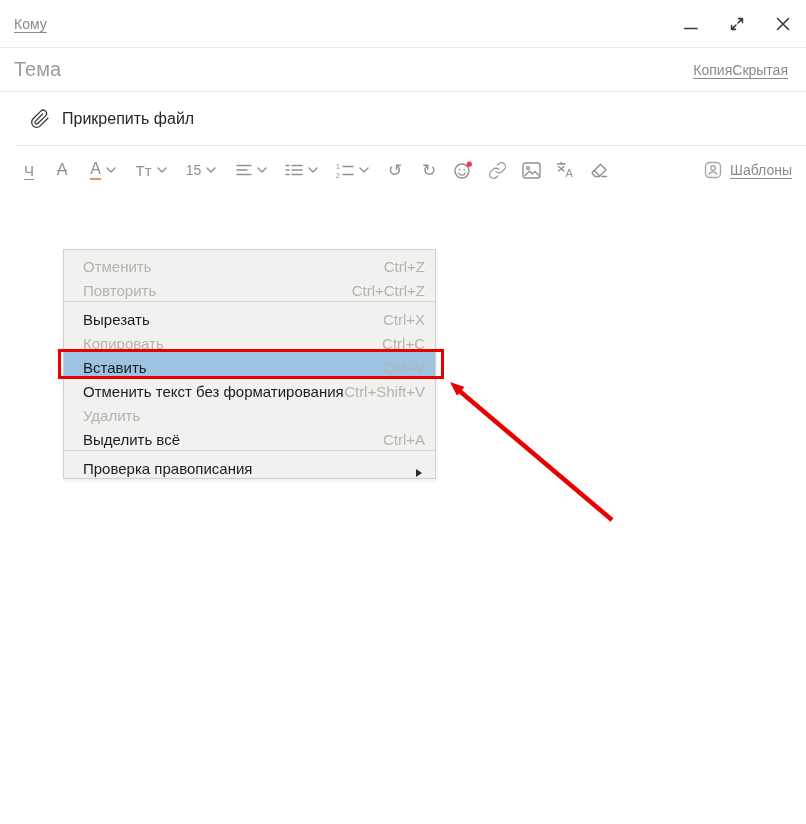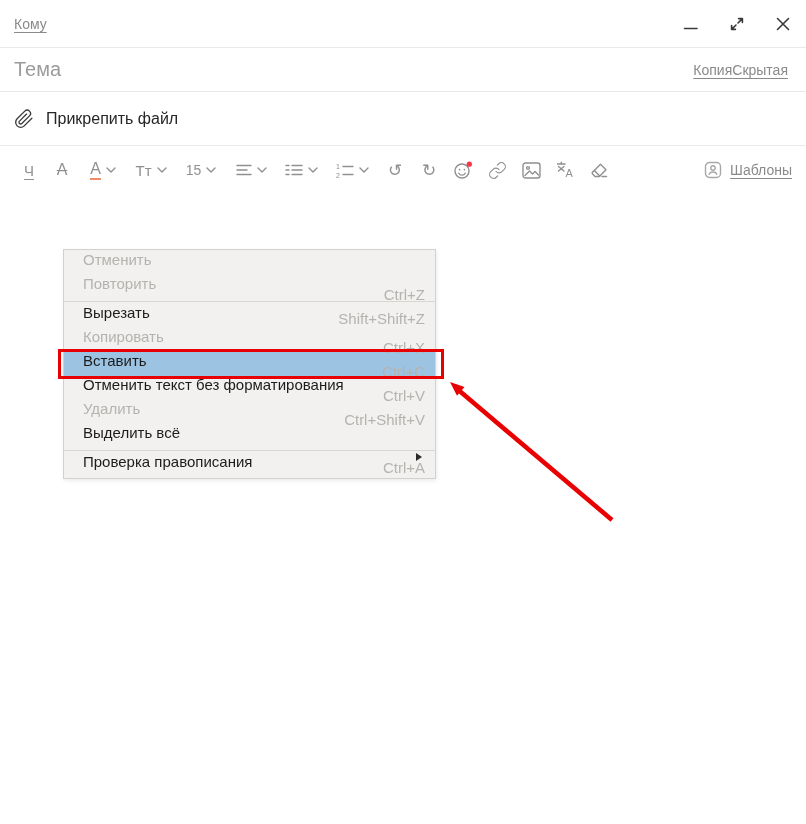--- a/index.html
+++ b/index.html
@@ -16,21 +16,21 @@
   *{box-sizing:border-box;margin:0;padding:0;}
   html,body{width:806px;height:824px;}
   body{
     font-family:"Liberation Sans","DejaVu Sans",sans-serif;
     background:#fff;color:var(--text-dark);
     position:relative;overflow:hidden;
   }
   .row{display:flex;align-items:center;border-bottom:1px solid var(--divider);}
   .row-to{height:48px;padding:0 14px;}
   .row-subject{height:44px;padding:0 16px 0 14px;}
-  .row-attach{height:54px;padding:0 14px;}
+  .row-attach{height:54px;padding:0 14px;margin-left:16px;}
   .row-toolbar{height:48px;padding:0 14px;border-bottom:none;display:flex;align-items:center;}
   .spacer{flex:1;}
   .link{color:var(--link-gray);font-size:14px;text-decoration:underline;text-underline-offset:3px;cursor:pointer;}
   .placeholder{color:#9b9b9b;font-size:20px;}
   .win-controls{display:flex;align-items:center;gap:28px;}
   .win-btn{width:18px;height:18px;display:flex;align-items:center;justify-content:center;cursor:pointer;}
   .attach-label{font-size:16px;color:var(--text-dark);margin-left:12px;cursor:pointer;}
   .cc-links{display:flex;margin-right:2px;}
 
   
@@ -44,22 +44,22 @@
   .arrow-glyph{font-family:"DejaVu Sans",sans-serif;font-size:17px;color:var(--toolbar-gray);line-height:1;}
   .templates{display:flex;align-items:center;gap:8px;cursor:pointer;}
 
   
   .menu{
     position:absolute;left:63px;top:249px;width:373px;
     background:var(--menu-bg);border:1px solid var(--menu-border);
     padding:1px 0;box-shadow:1px 2px 4px rgba(0,0,0,0.08);
     font-size:15px;z-index:10;
   }
-  .mi{height:24px;display:flex;align-items:flex-start;justify-content:space-between;
-      padding:0 10px 0 19px;color:#1c1c1c;cursor:default;}
+  .mi{height:24px;display:flex;align-items:flex-end;justify-content:space-between;
+      padding:12px 10px 0 19px;color:#1c1c1c;cursor:default;}
   .mi .sc{color:var(--disabled-gray);margin-top:35px;}
   .mi.disabled{color:var(--disabled-gray);}
   .mi.highlight{background:var(--highlight-blue);}
   .menu .sep{height:1px;background:#d8d6d3;margin:2px 0;}
   .submenu-arrow{width:0;height:0;border-top:4px solid transparent;border-bottom:4px solid transparent;
       border-left:6px solid #2b2b2b;margin-right:3px;}
 
   
   .red-rect{
     position:absolute;left:58px;top:349px;width:386px;height:30px;
@@ -219,21 +219,21 @@
 
 <div style="height:580px;"></div>
 
 <div class="menu">
   <div class="mi disabled">
     <span>Отменить</span>
     <span class="sc">Ctrl+Z</span>
   </div>
   <div class="mi disabled">
     <span>Повторить</span>
-    <span class="sc">Shift+Shift+Z</span>
+    <span class="sc">Ctrl+Ctrl+Z</span>
   </div>
   <div class="sep"></div>
   <div class="mi">
     <span>Вырезать</span>
     <span class="sc">Ctrl+X</span>
   </div>
   <div class="mi disabled">
     <span>Копировать</span>
     <span class="sc">Ctrl+C</span>
   </div>

